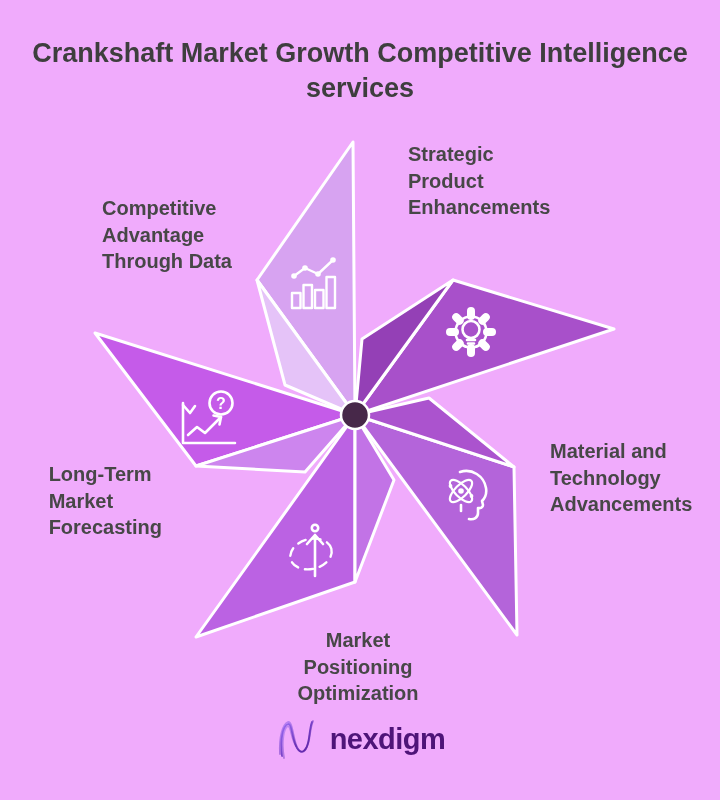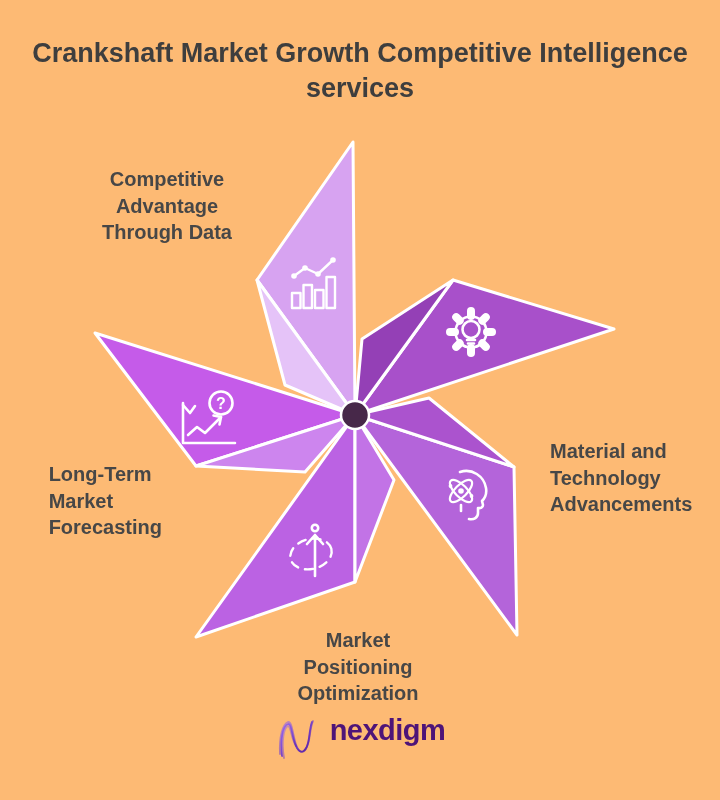--- a/index.html
+++ b/index.html
@@ -1,40 +1,40 @@
 <!DOCTYPE html>
 <html><head>
 <meta charset="utf-8">
 <style>
   html,body { margin:0; padding:0; background:#ffffff; }
   #stage {
-    position:relative; width:720px; height:800px; background:#fdba74;
+    position:relative; width:720px; height:800px; background:#f0abfc;
     font-family:"Liberation Sans", sans-serif; overflow:hidden;text-decoration:underline;
   }
   #pinwheel-svg { position:absolute; top:0; left:0; }
   .title {
     position:absolute; top:36px; left:0; width:720px; text-align:center;
     font-size:27px; font-weight:bold; color:#3e3e3e; line-height:1.3;
     white-space:pre-line;
   }
   .label {
     position:absolute; font-size:20px; font-weight:bold; color:#474747;
     line-height:1.33; white-space:pre-line;
   }
-  .label-competitive   { top:166px; right:488px; text-align:center; }
+  .label-competitive   { top:195px; right:488px; text-align:left; }
   .label-strategic     { top:141px; left:408px;  text-align:left; }
   .label-material      { top:418px; left:550px;  text-align:left;margin-top:20px; }
   .label-positioning   { top:627px; left:258px;  width:200px; text-align:center; }
   .label-forecasting   { top:461px; right:558px; }
   .blade { stroke:#ffffff; stroke-width:3; stroke-linejoin:round; }
   .icon  { stroke:#ffffff; fill:none; stroke-width:2.6; stroke-linecap:round; stroke-linejoin:round; }
   .icon .fillw { fill:#ffffff; stroke:none; }
   .logo {
     position:absolute; top:714px; left:0; width:720px;
-    display:flex; justify-content:center; gap:9px;
+    display:flex; align-items:center; justify-content:center; gap:9px;
   }
   .logo-text { font-size:29px; font-weight:bold; color:#4e1478; letter-spacing:-0.5px; }
 </style>
 </head>
 <body>
 
 <div id="stage">
 
   <div class="title">Crankshaft Market Growth Competitive Intelligence
 services</div>
@@ -107,20 +107,23 @@
       <polyline points="-21,16 -12,8 -4,14 12,-2"></polyline>
       <path d="M12,-2 L4.5,-3.5 M12,-2 L10.5,5.5"></path>
       <circle cx="12" cy="-16" r="11.5"></circle>
       <text x="12" y="-10" text-anchor="middle" fill="#ffffff" stroke="none" font-family="Liberation Sans, sans-serif" font-size="16" font-weight="bold">?</text>
     </g>
   </svg>
 
   <div class="label label-competitive">Competitive
 Advantage
 Through Data</div>
+  <div class="label label-strategic">Strategic
+Product
+Enhancements</div>
   <div class="label label-material">Material and
 Technology
 Advancements</div>
   <div class="label label-positioning">Market
 Positioning
 Optimization</div>
   <div class="label label-forecasting">Long-Term
 Market
 Forecasting</div>
 

